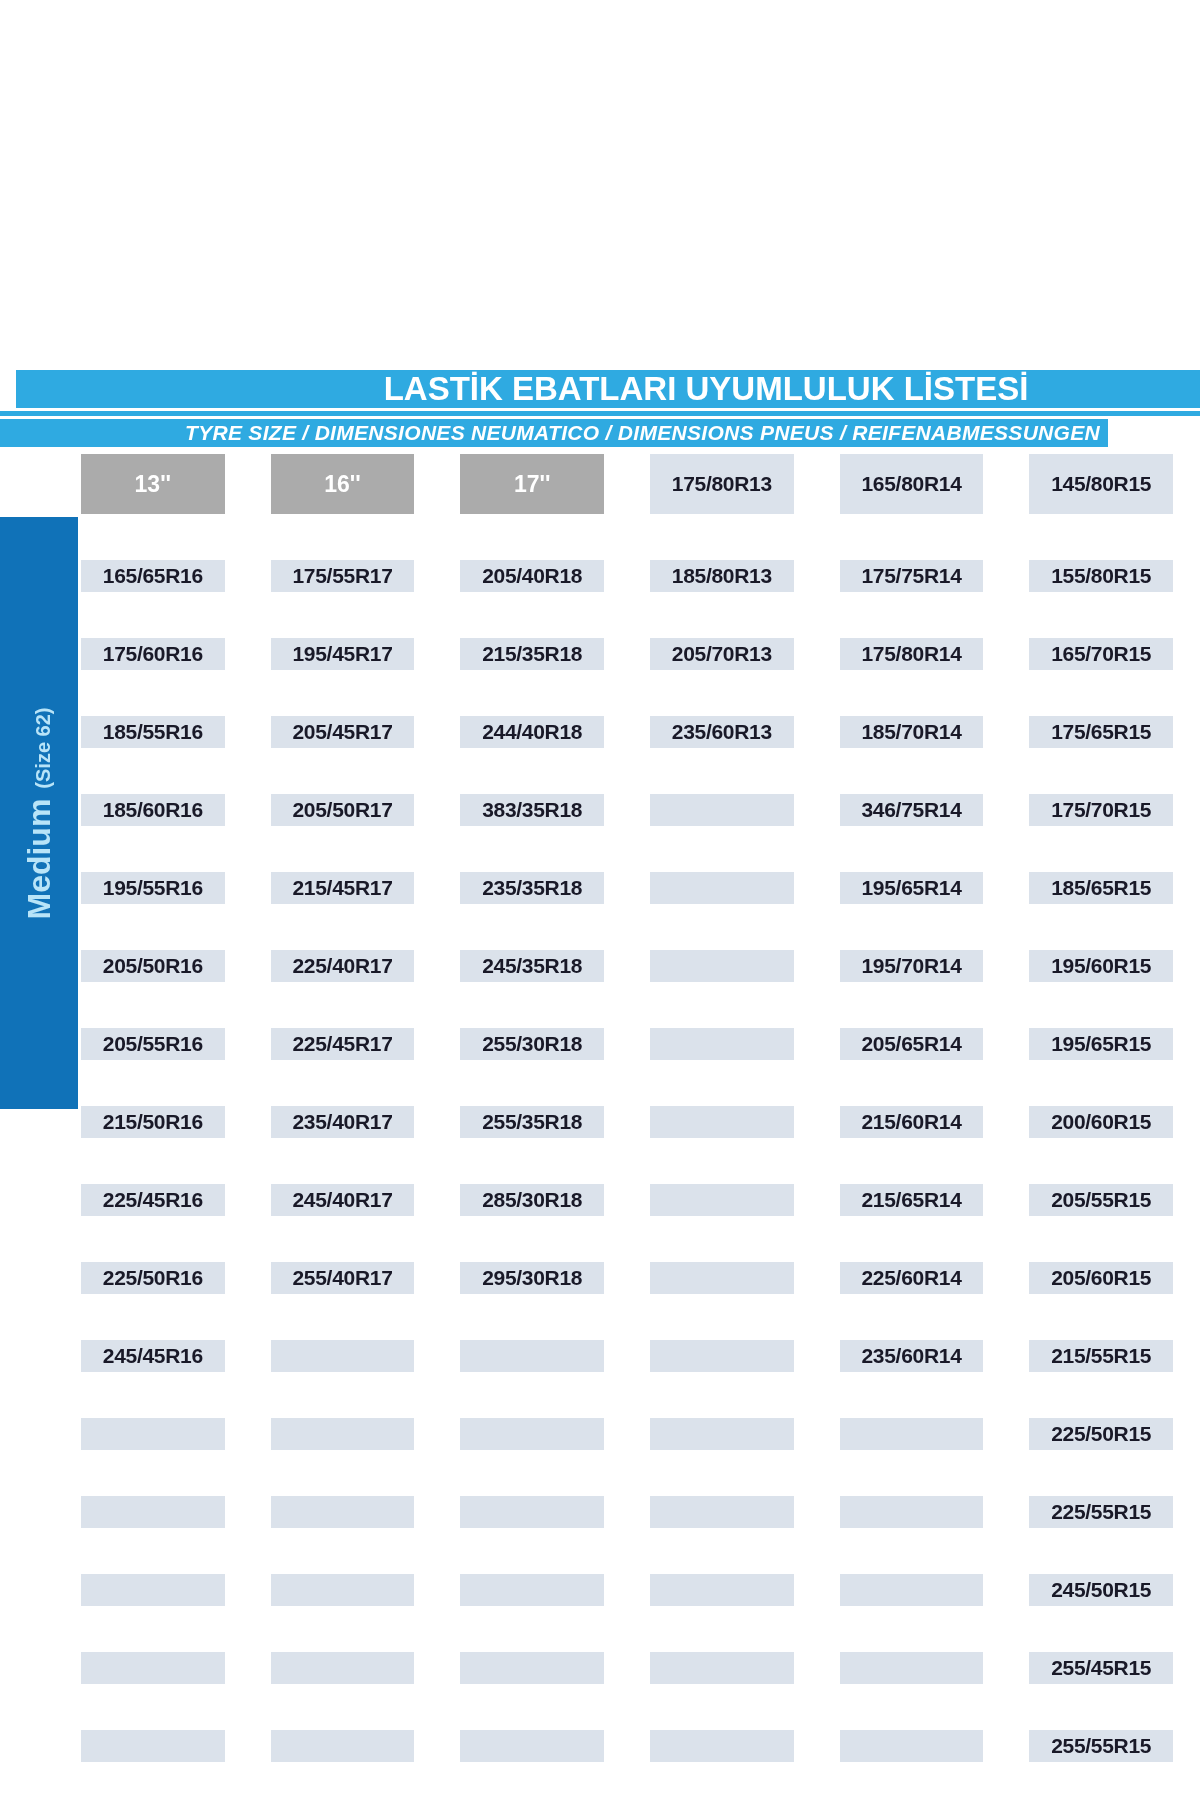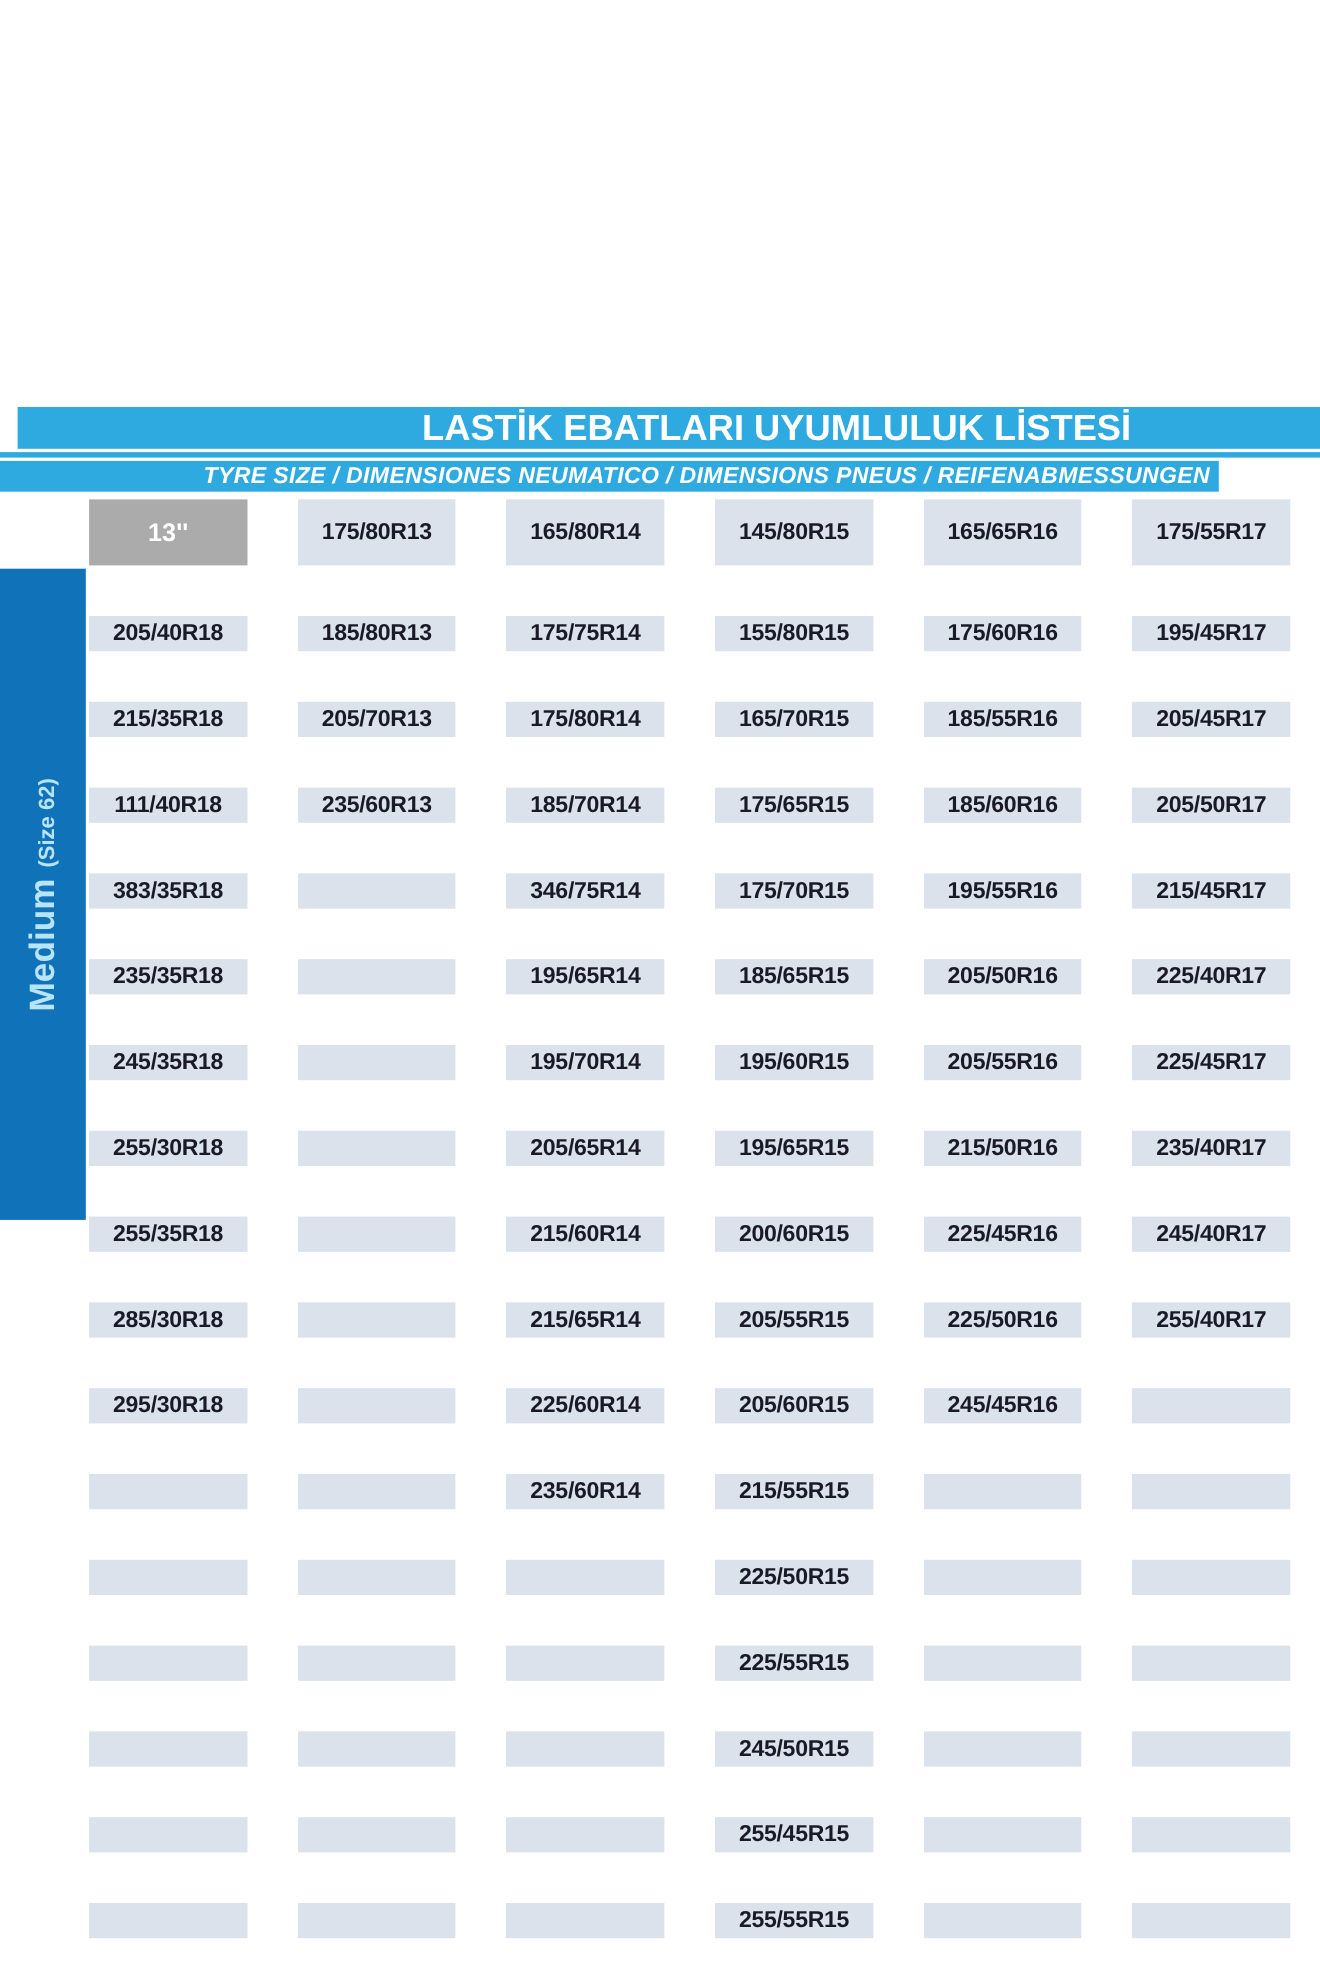--- a/index.html
+++ b/index.html
@@ -84,38 +84,40 @@
 
   <div class="sidebar">
     <div class="rot">
       <span class="side-main">Medium</span>
       <span class="side-sub">(Size 62)</span>
     </div>
   </div>
 
   <div class="table" id="table">
       <div class="th">13''</div>
+      <div class="th">16''</div>
+      <div class="th">17''</div>
       <div class="td">175/80R13</div>
       <div class="td">165/80R14</div>
       <div class="td">145/80R15</div>
       <div class="td">165/65R16</div>
       <div class="td">175/55R17</div>
       <div class="td">205/40R18</div>
       <div class="td">185/80R13</div>
       <div class="td">175/75R14</div>
       <div class="td">155/80R15</div>
       <div class="td">175/60R16</div>
       <div class="td">195/45R17</div>
       <div class="td">215/35R18</div>
       <div class="td">205/70R13</div>
       <div class="td">175/80R14</div>
       <div class="td">165/70R15</div>
       <div class="td">185/55R16</div>
       <div class="td">205/45R17</div>
-      <div class="td">111/40R18</div>
+      <div class="td">244/40R18</div>
       <div class="td">235/60R13</div>
       <div class="td">185/70R14</div>
       <div class="td">175/65R15</div>
       <div class="td">185/60R16</div>
       <div class="td">205/50R17</div>
       <div class="td">383/35R18</div>
       <div class="td"></div>
       <div class="td">346/75R14</div>
       <div class="td">175/70R15</div>
       <div class="td">195/55R16</div>

